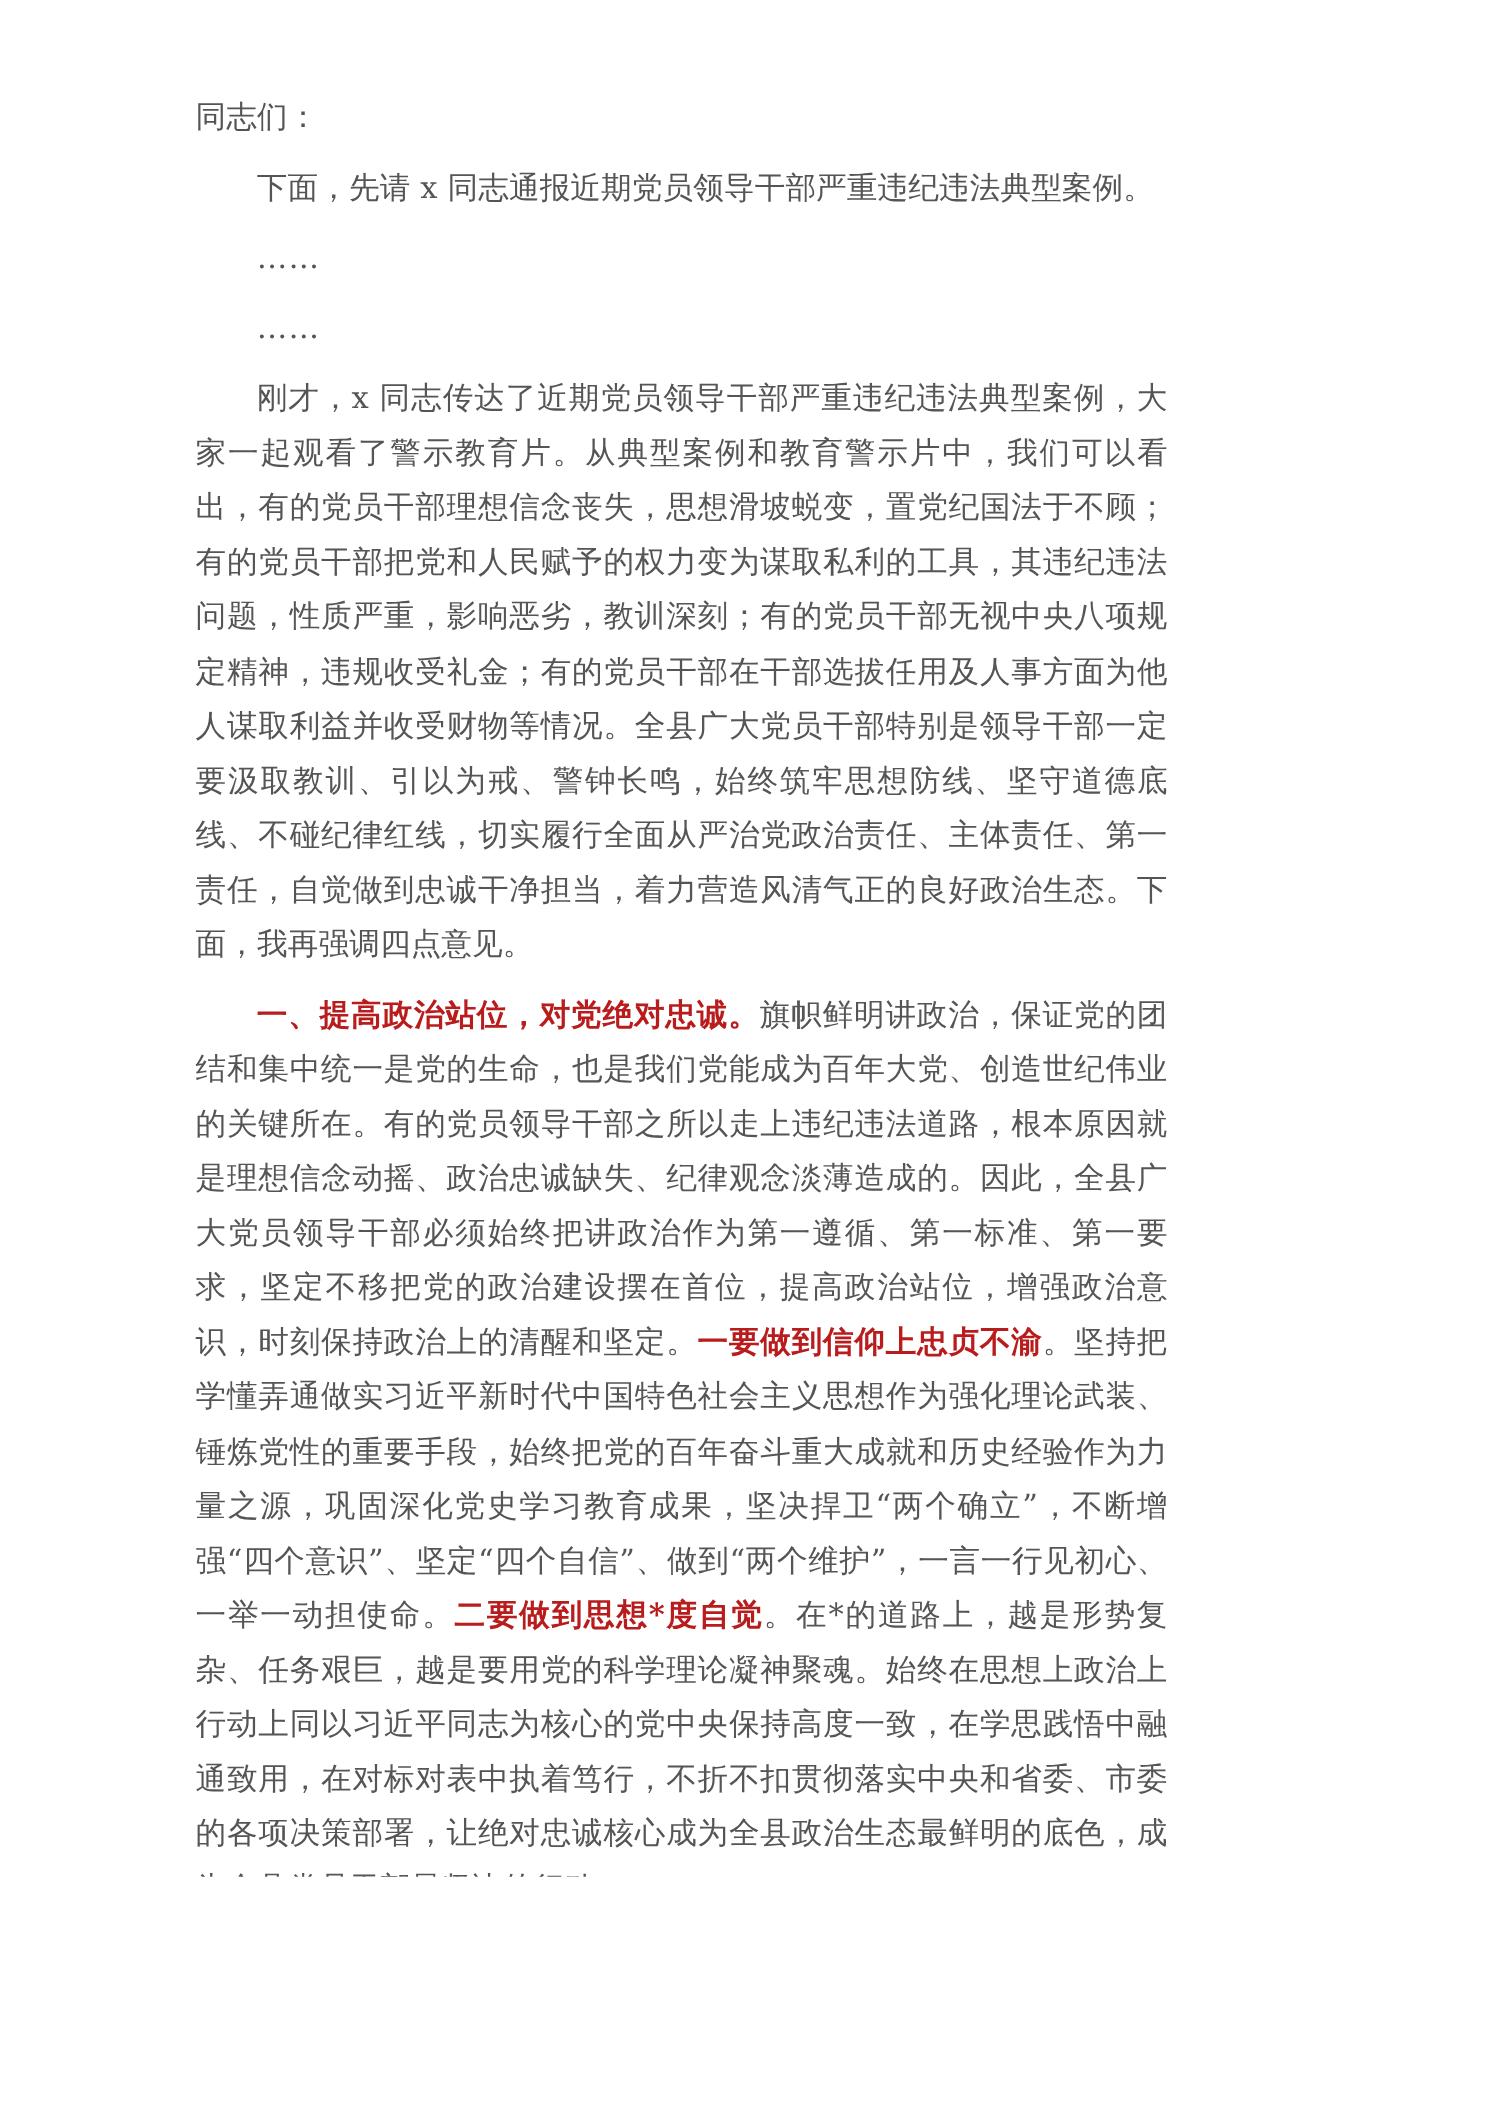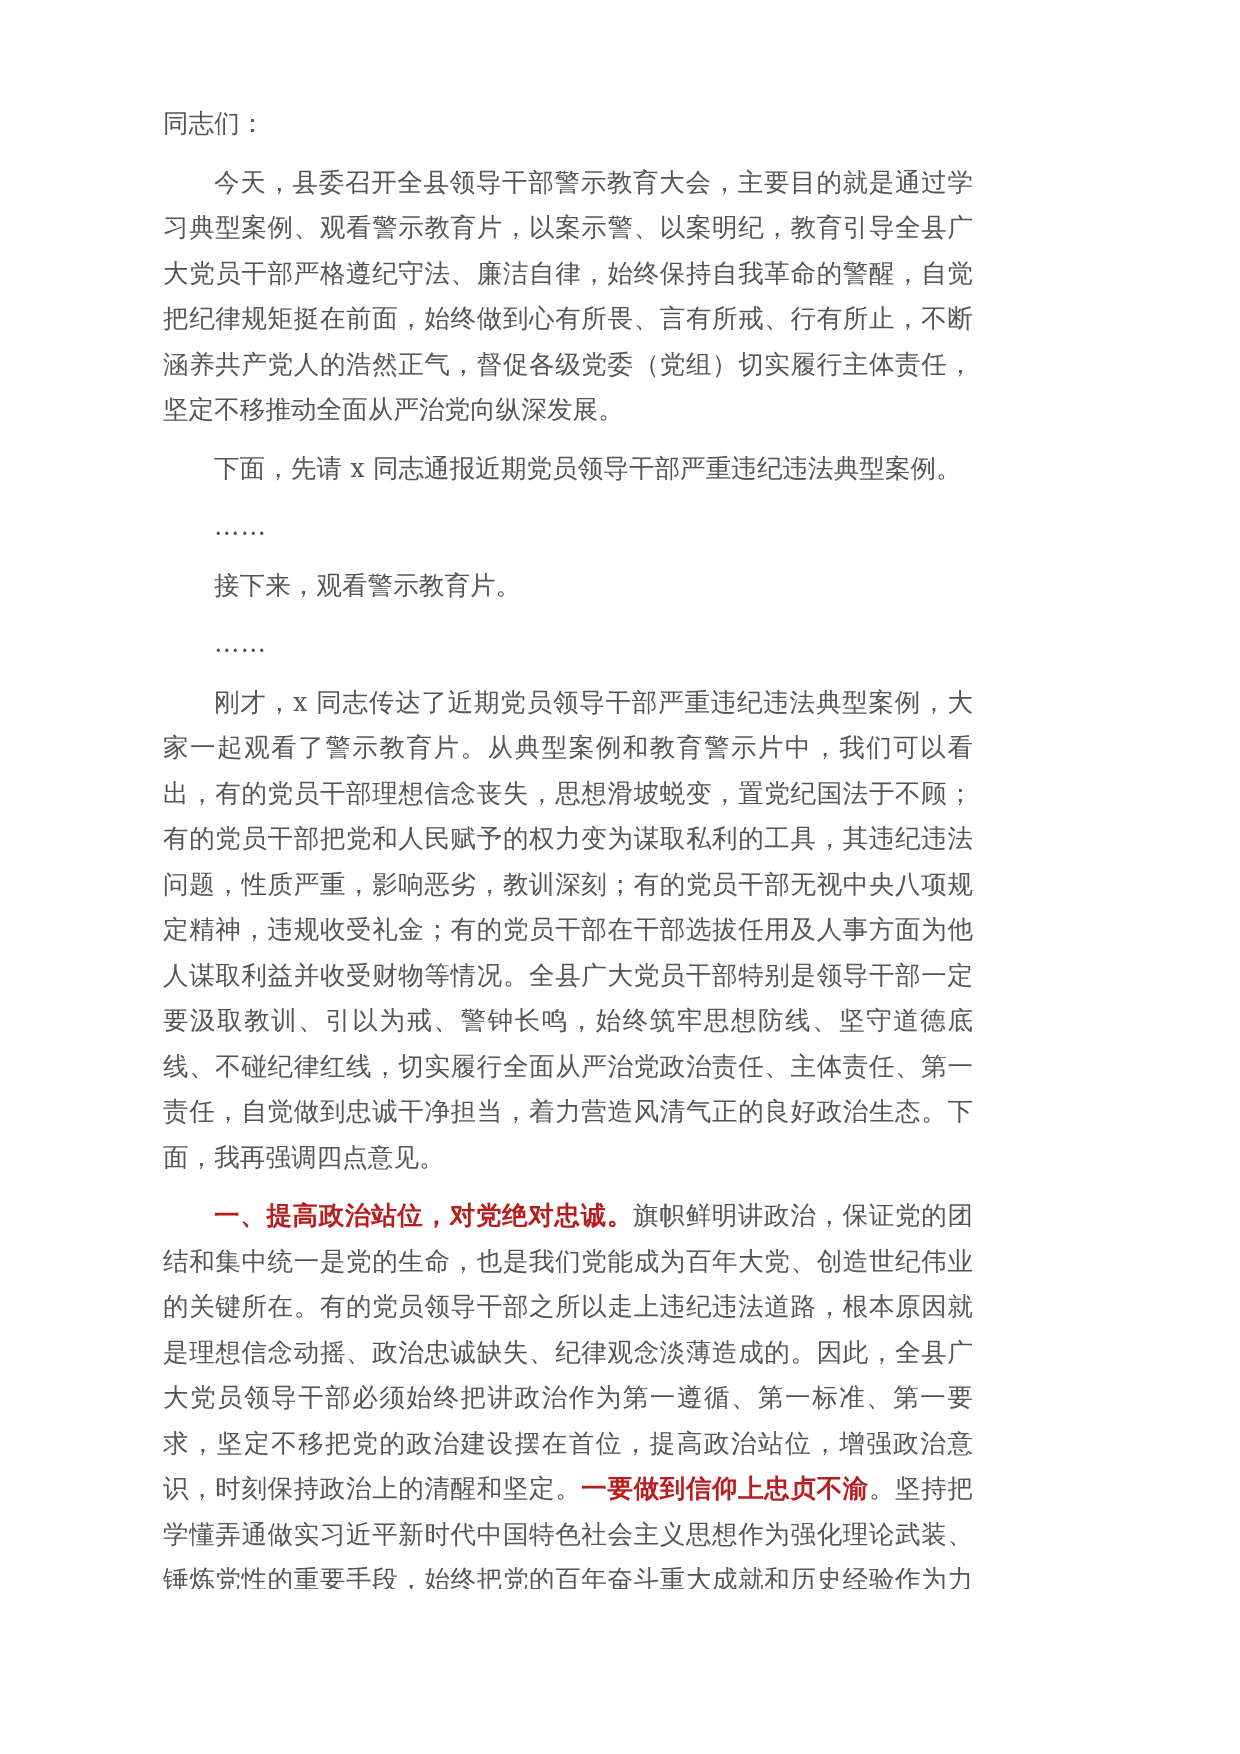--- a/index.html
+++ b/index.html
@@ -9,21 +9,20 @@
   }
   .page {
     position: relative;
     width: 1240px;
     height: 1564px;
     background: #ffffff;
     box-sizing: border-box;
     padding: 76px 152px 120px 163px;
     font-family: "DejaVu Serif", "Liberation Serif", serif;
     color: #4a4a4a;
-    margin-top: 25px;
   }
   .doc-body {
     width: 810px;
   }
   p.para {
     margin: 0 0 0 0;
     font-size: 25.5px;
     line-height: 45.5px;
     text-align: justify;
     text-justify: inter-ideograph;
@@ -52,27 +51,25 @@
   }
 </style>
 </head>
 <body>
 
 <div class="page">
   <div class="doc-body">
 
     <p class="para salutation">同志们：</p>
 
-    <p class="para indent gap">今天，县委召开全县领导干部警示教育大会，主要目的就是通过学习典型案例、观看警示教育片，以案示警、以案明纪，教育引导全县广大党员干部严格遵纪守法、廉洁自律，始终保持自我革命的警醒，自觉把纪律规矩挺在前面，始终做到心有所畏、言有所戒、行有所止，不断涵养共产党人的浩然正气，督促各级党委（党组）切实履行主体责任，坚定不移推动全面从严治党向纵深发展。</p>
 
     <p class="para indent gap">下面，先请 x 同志通报近期党员领导干部严重违纪违法典型案例。</p>
 
     <p class="para ellipsis-line">……</p>
 
-    <p class="para indent gap">接下来，观看警示教育片。</p>
 
     <p class="para ellipsis-line">……</p>
 
     <p class="para indent gap">刚才，x 同志传达了近期党员领导干部严重违纪违法典型案例，大家一起观看了警示教育片。从典型案例和教育警示片中，我们可以看出，有的党员干部理想信念丧失，思想滑坡蜕变，置党纪国法于不顾；有的党员干部把党和人民赋予的权力变为谋取私利的工具，其违纪违法问题，性质严重，影响恶劣，教训深刻；有的党员干部无视中央八项规定精神，违规收受礼金；有的党员干部在干部选拔任用及人事方面为他人谋取利益并收受财物等情况。全县广大党员干部特别是领导干部一定要汲取教训、引以为戒、警钟长鸣，始终筑牢思想防线、坚守道德底线、不碰纪律红线，切实履行全面从严治党政治责任、主体责任、第一责任，自觉做到忠诚干净担当，着力营造风清气正的良好政治生态。下面，我再强调四点意见。</p>
 
     <p class="para indent gap">
       <b class="strong">一、提高政治站位，对党绝对忠诚。</b><span>旗帜鲜明讲政治，保证党的团结和集中统一是党的生命，也是我们党能成为百年大党、创造世纪伟业的关键所在。有的党员领导干部之所以走上违纪违法道路，根本原因就是理想信念动摇、政治忠诚缺失、纪律观念淡薄造成的。因此，全县广大党员领导干部必须始终把讲政治作为第一遵循、第一标准、第一要求，坚定不移把党的政治建设摆在首位，提高政治站位，增强政治意识，时刻保持政治上的清醒和坚定。</span><b class="strong">一要做到信仰上忠贞不渝</b><span>。坚持把学懂弄通做实习近平新时代中国特色社会主义思想作为强化理论武装、锤炼党性的重要手段，始终把党的百年奋斗重大成就和历史经验作为力量之源，巩固深化党史学习教育成果，坚决捍卫“两个确立”，不断增强“四个意识”、坚定“四个自信”、做到“两个维护”，一言一行见初心、一举一动担使命。</span><b class="strong">二要做到思想*度自觉</b><span>。在*的道路上，越是形势复杂、任务艰巨，越是要用党的科学理论凝神聚魂。始终在思想上政治上行动上同以习近平同志为核心的党中央保持高度一致，在学思践悟中融通致用，在对标对表中执着笃行，不折不扣贯彻落实中央和省委、市委的各项决策部署，让绝对忠诚核心成为全县政治生态最鲜明的底色，成为全县党员干部最坚决的行动。</span>
     </p>
 
   </div>

